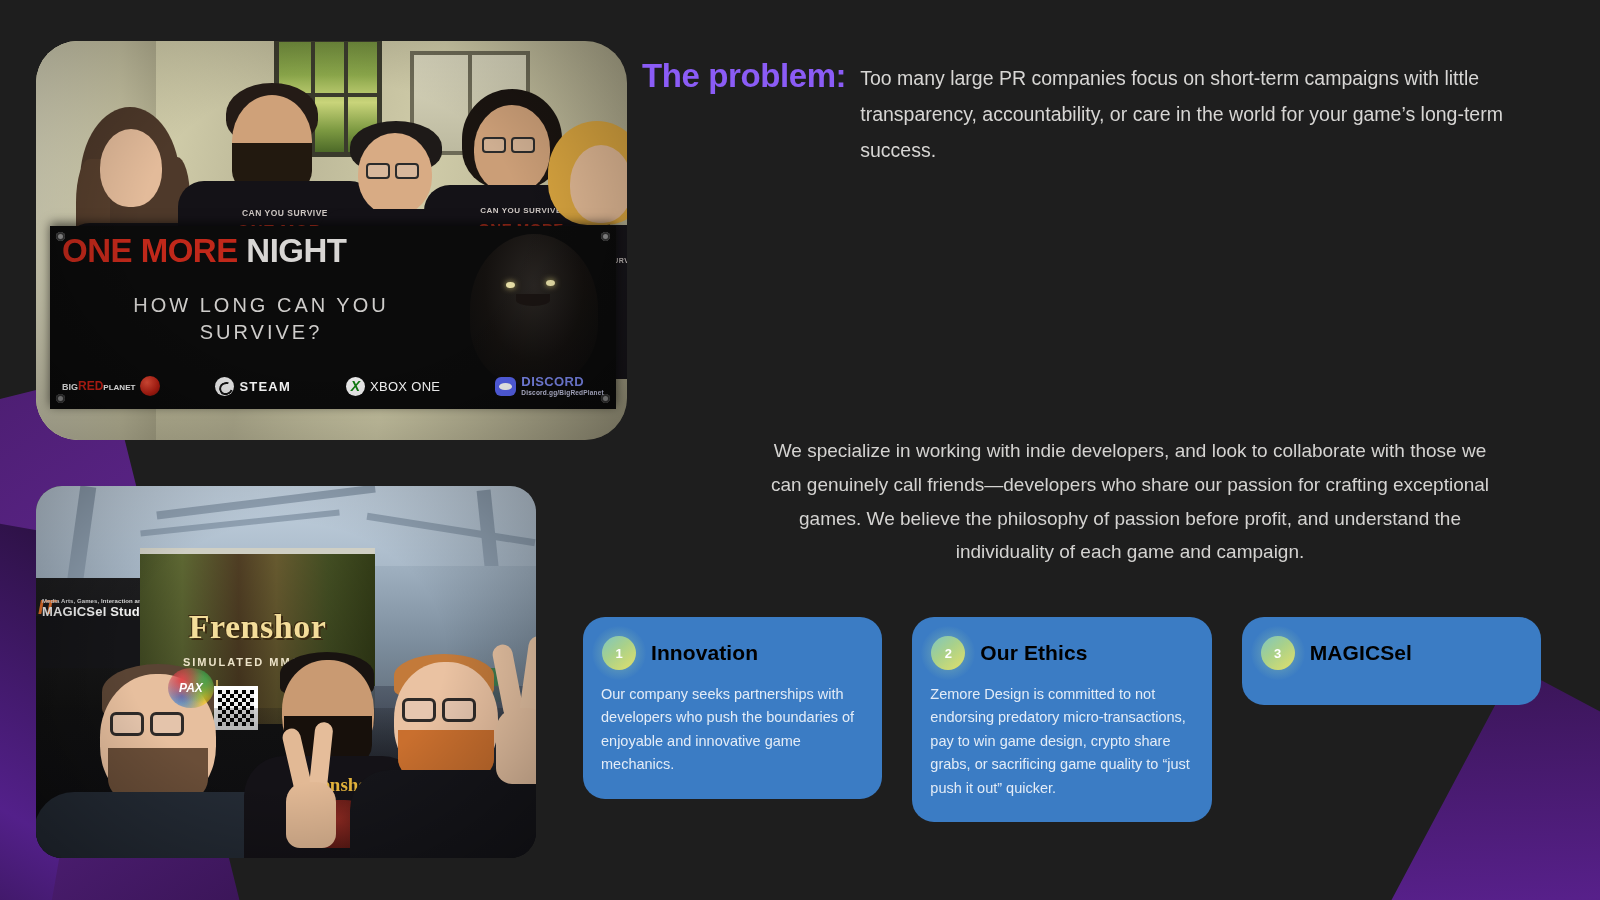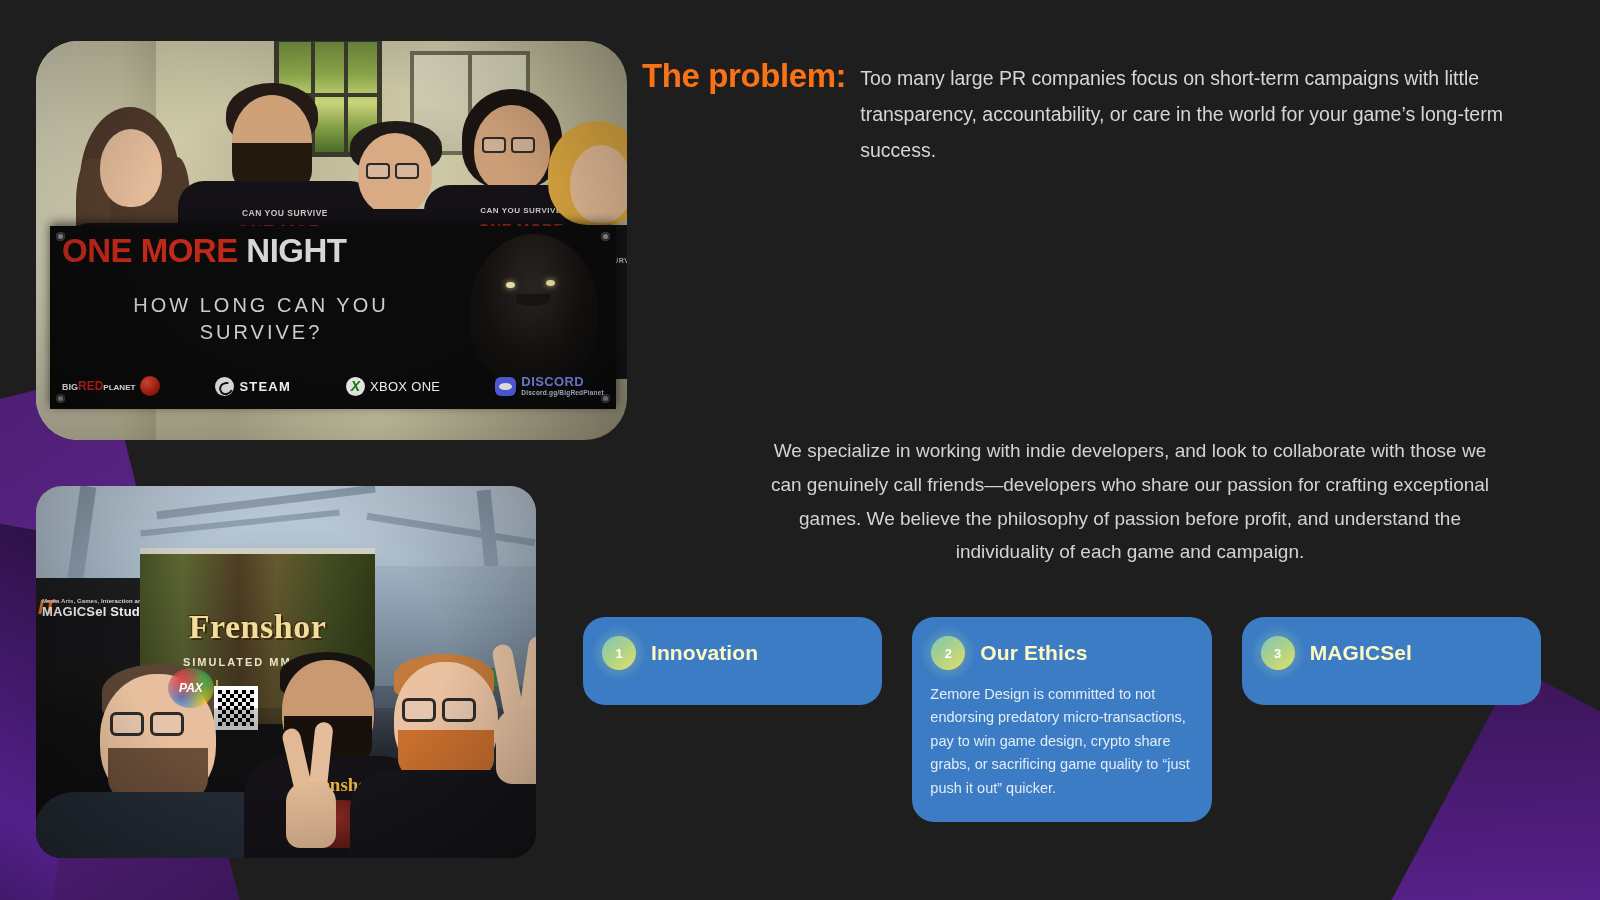--- a/index.html
+++ b/index.html
@@ -396,21 +396,21 @@
   }
 
   
   .qa-row {
     position:absolute; display:flex; align-items:flex-start;
   }
   #problem-row { left: 642px; top: 58px; width: 900px; }
   #solution-row { left: 642px; top: 226px; width: 900px; }
 
   .qa-label {
-    color:#f97316; font-weight:800; font-size: 33px; letter-spacing:-.4px;
+    color:#8b5cf6; font-weight:800; font-size: 33px; letter-spacing:-.4px;
     white-space: nowrap; flex: 0 0 auto; line-height: 1.1;
   }
   .qa-text {
     color:#d7d6d4; font-size: 19.5px; line-height: 1.85; font-weight: 400;
     margin-left: 14px; flex: 1 1 auto; padding-top: 2px;
   }
 
   #headline {
     position:absolute; left: 0; right: 0; top: 364px;
     text-align:center; font-size: 42px; font-weight: 400; letter-spacing: .2px;
@@ -442,21 +442,21 @@
   .badge-glow {
     position:absolute; left:-9px; top:-9px; width:54px; height:54px; border-radius:50%;
     background: radial-gradient(circle, rgba(190,215,150,.50) 0%, rgba(150,200,170,.22) 48%, rgba(59,124,196,0) 72%);
   }
   .badge {
     position:relative; width: 34px; height: 34px; border-radius: 50%;
     background: linear-gradient(140deg, #7fc6c0 0%, #a9d18a 45%, #e3e06a 100%);
     display:flex; align-items:center; justify-content:center;
     color:#ffffff; font-weight:700; font-size: 13px;
   }
-  .card-title { color:#fef9c3; font-weight:800; font-size: 21px; letter-spacing: .1px; }
+  .card-title { color:#000000; font-weight:800; font-size: 21px; letter-spacing: .1px; }
   .card-body { color:#e3ecf7; font-size: 14.5px; line-height: 1.62; }
 
 </style>
 </head>
 <body>
 
 <div id="slide">
 
   <div class="deco-purple-left"></div>
   <div class="deco-purple-left2"></div>
@@ -668,20 +668,21 @@
     <div id="cards">
 
       <div class="card">
         <div class="card-head">
           <div class="badge-wrap">
             <div class="badge-glow"></div>
             <div class="badge">1</div>
           </div>
           <div class="card-title">Innovation</div>
         </div>
+        <div class="card-body">Our company seeks partnerships with developers who push the boundaries of enjoyable and innovative game mechanics.</div>
       </div>
 
       <div class="card">
         <div class="card-head">
           <div class="badge-wrap">
             <div class="badge-glow"></div>
             <div class="badge">2</div>
           </div>
           <div class="card-title">Our Ethics</div>
         </div>

